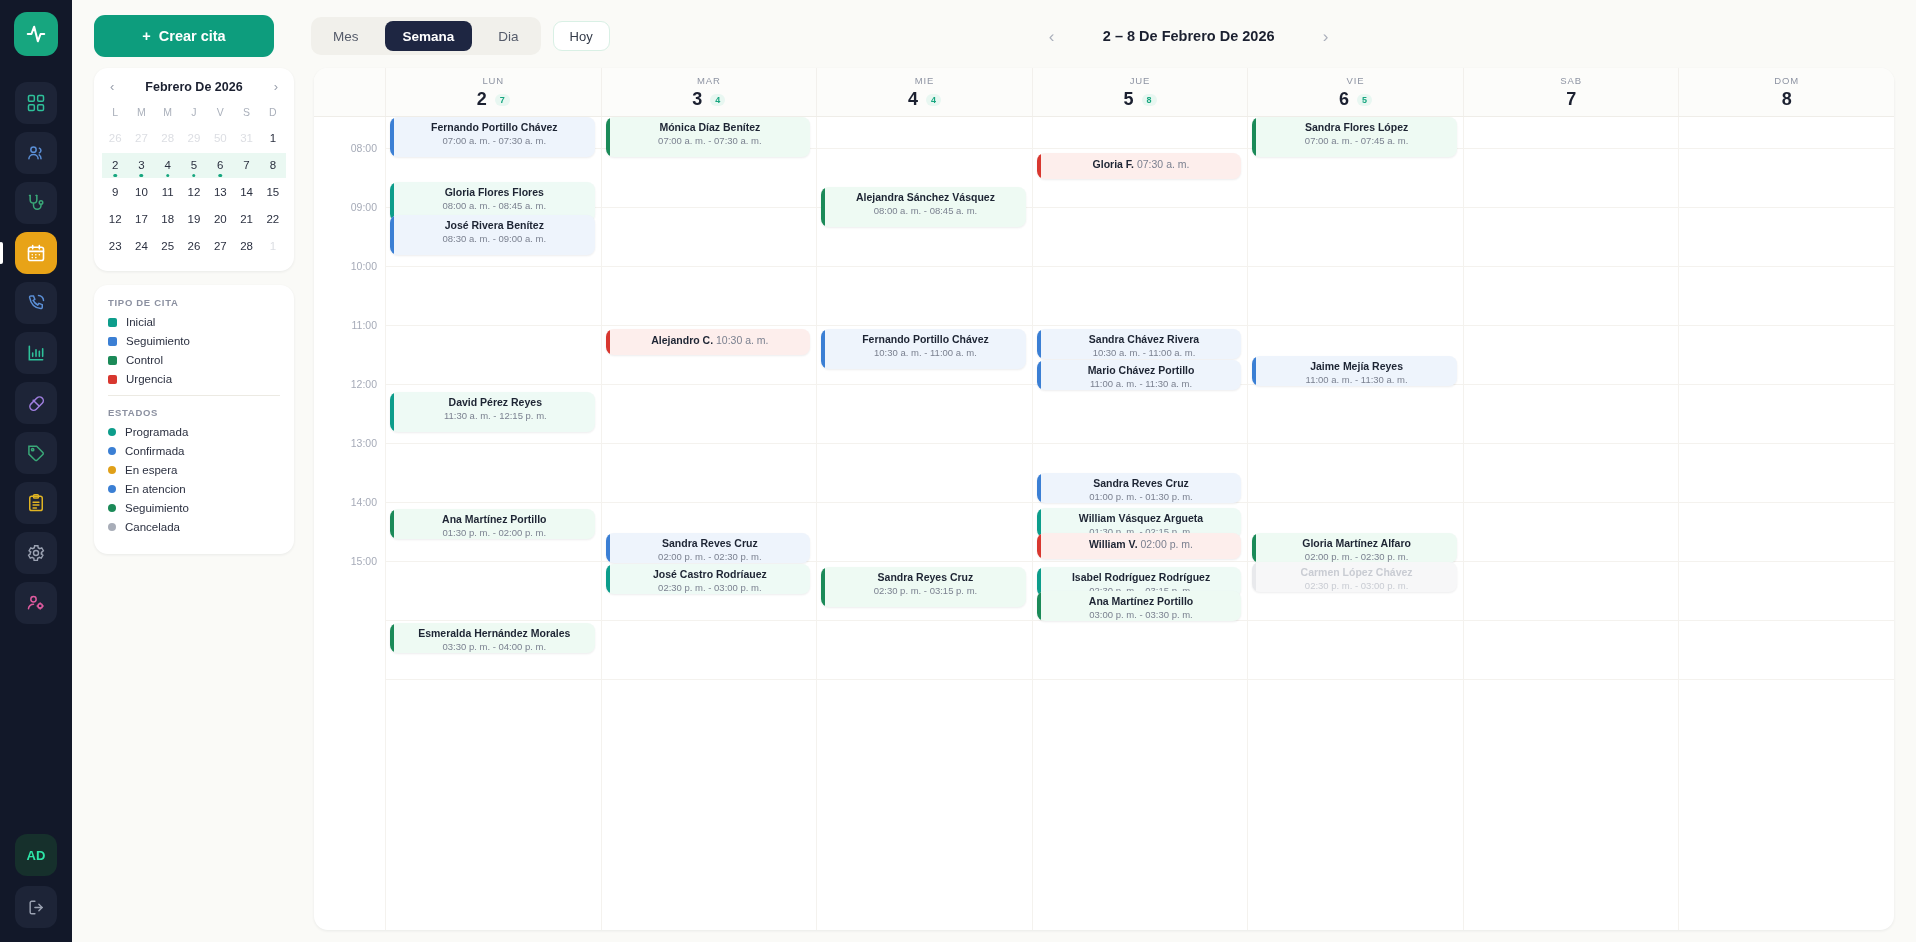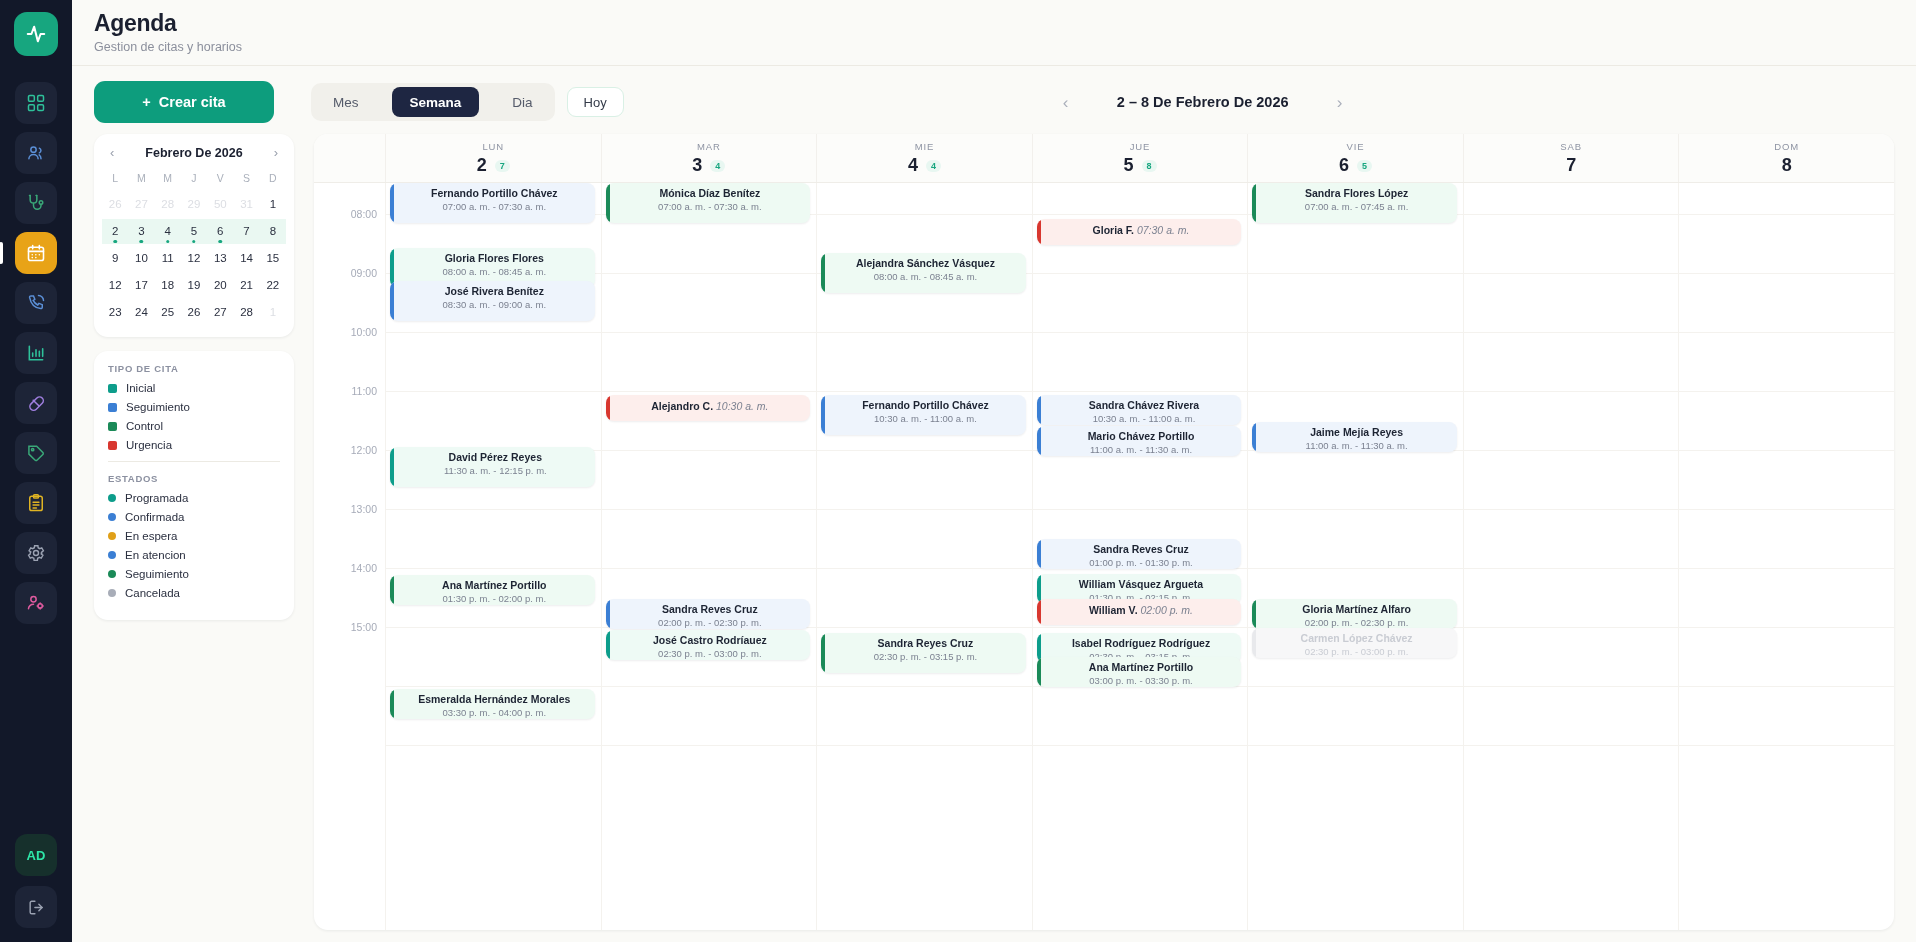--- a/index.html
+++ b/index.html
@@ -69,21 +69,21 @@
   }
   .btn-create {
     background: #0d9d7d; color: #fff; border: none;
     border-radius: 11px; height: 42px; width: 180px;
     font-size: 14.5px; font-weight: bold; cursor: pointer;
     display: flex; align-items: center; justify-content: center; gap: 8px;
     font-family: "Liberation Sans", sans-serif;
   }
   .viewgroup {
     background: #f1f0eb; border-radius: 10px; padding: 4px;
-    display: flex; gap: 15px; margin-left: 37px;
+    display: flex; gap: 8px; margin-left: 37px;
   }
   .viewbtn {
     border: none; background: transparent; border-radius: 8px;
     height: 30px; padding: 0 18px; font-size: 13.5px; color: #555b6a;
     cursor: pointer; font-family: "Liberation Sans", sans-serif;
   }
   .viewbtn.active { background: #1e2642; color: #fff; font-weight: bold; }
   .btn-today {
     margin-left: 12px; border: 1px solid #d9f0e5; background: #fff;
     border-radius: 9px; height: 30px; padding: 0 16px; font-size: 13px;
@@ -172,21 +172,21 @@
     padding: 4px 6px 4px 10px;
     box-shadow: 0 1px 2px rgba(20,25,40,.08);
     cursor: pointer;
   }
   .appt .bar { position: absolute; left: 0; top: 0; bottom: 0; width: 4px; }
   .appt .nm { font-size: 10.5px; font-weight: bold; color: #1d2433; text-align: center; line-height: 1.25; white-space: nowrap; overflow: hidden; text-overflow: ellipsis;}
   .appt .tm { font-size: 9.5px; color: #7b8190; text-align: center; margin-top: 1px; white-space: nowrap; overflow: hidden;}
   .appt.compact { padding-top: 5px; }
   .appt.compact .inline { font-size: 10.5px; text-align: center; color: #1d2433; }
   .appt.compact .inline b { font-weight: bold; }
-  .appt.compact .inline span { color: #7b8190; font-weight: normal; font-style: italic; }
+  .appt.compact .inline span { color: #7b8190; font-weight: normal; }
   .appt.cancel .nm, .appt.cancel .tm { color: #c9ccd3; }
 </style>
 </head>
 <body>
 
 <div class="app">
 
   <div class="sidebar">
     <div class="logo">
       <svg width="22" height="22" viewBox="0 0 24 24" fill="none" stroke="#fff" stroke-width="2.2" stroke-linecap="round" stroke-linejoin="round">
@@ -280,24 +280,20 @@
           <path d="M10 4H6a2 2 0 00-2 2v12a2 2 0 002 2h4"></path>
             <path d="M15 8l4 4-4 4"></path>
             <path d="M19 12h-9"></path>
         </svg>
       </div>
     </div>
   </div>
 
   <div class="main">
 
-    <div class="topbar">
-      <div class="page-title">Agenda</div>
-      <div class="page-sub">Gestion de citas y horarios</div>
-    </div>
 
     <div class="toolbar">
       <button class="btn-create">
         <span>+</span>
         <span id="createLbl">Crear cita</span>
       </button>
 
       <div class="viewgroup">
         <button class="viewbtn">Mes</button>
         <button class="viewbtn active">Semana</button>
@@ -501,21 +497,21 @@
                 <div class="appt" style="top: 93px; height: 40px; background: rgb(238, 250, 245);">
                   <div class="bar" style="background: rgb(13, 157, 139);"></div>
                   <div class="nm">Gloria Flores Flores</div>
                   <div class="tm">08:00 a. m. - 08:45 a. m.</div>
                 </div>
                 <div class="appt" style="top: 126px; height: 40px; background: rgb(238, 244, 252);">
                   <div class="bar" style="background: rgb(59, 127, 212);"></div>
                   <div class="nm">José Rivera Benítez</div>
                   <div class="tm">08:30 a. m. - 09:00 a. m.</div>
                 </div>
-                <div class="appt" style="top: 292px; height: 40px; background: rgb(238, 250, 245); padding-left: 12px;">
+                <div class="appt" style="top: 303px; height: 40px; background: rgb(238, 250, 245); padding-left: 12px;">
                   <div class="bar" style="background: rgb(13, 157, 139);"></div>
                   <div class="nm">David Pérez Reyes</div>
                   <div class="tm">11:30 a. m. - 12:15 p. m.</div>
                 </div>
                 <div class="appt" style="top: 420px; height: 30px; background: rgb(238, 250, 243);">
                   <div class="bar" style="background: rgb(27, 138, 88);"></div>
                   <div class="nm">Ana Martínez Portillo</div>
                   <div class="tm">01:30 p. m. - 02:00 p. m.</div>
                 </div>
                 <div class="appt" style="top: 534px; height: 30px; background: rgb(238, 250, 243);">

